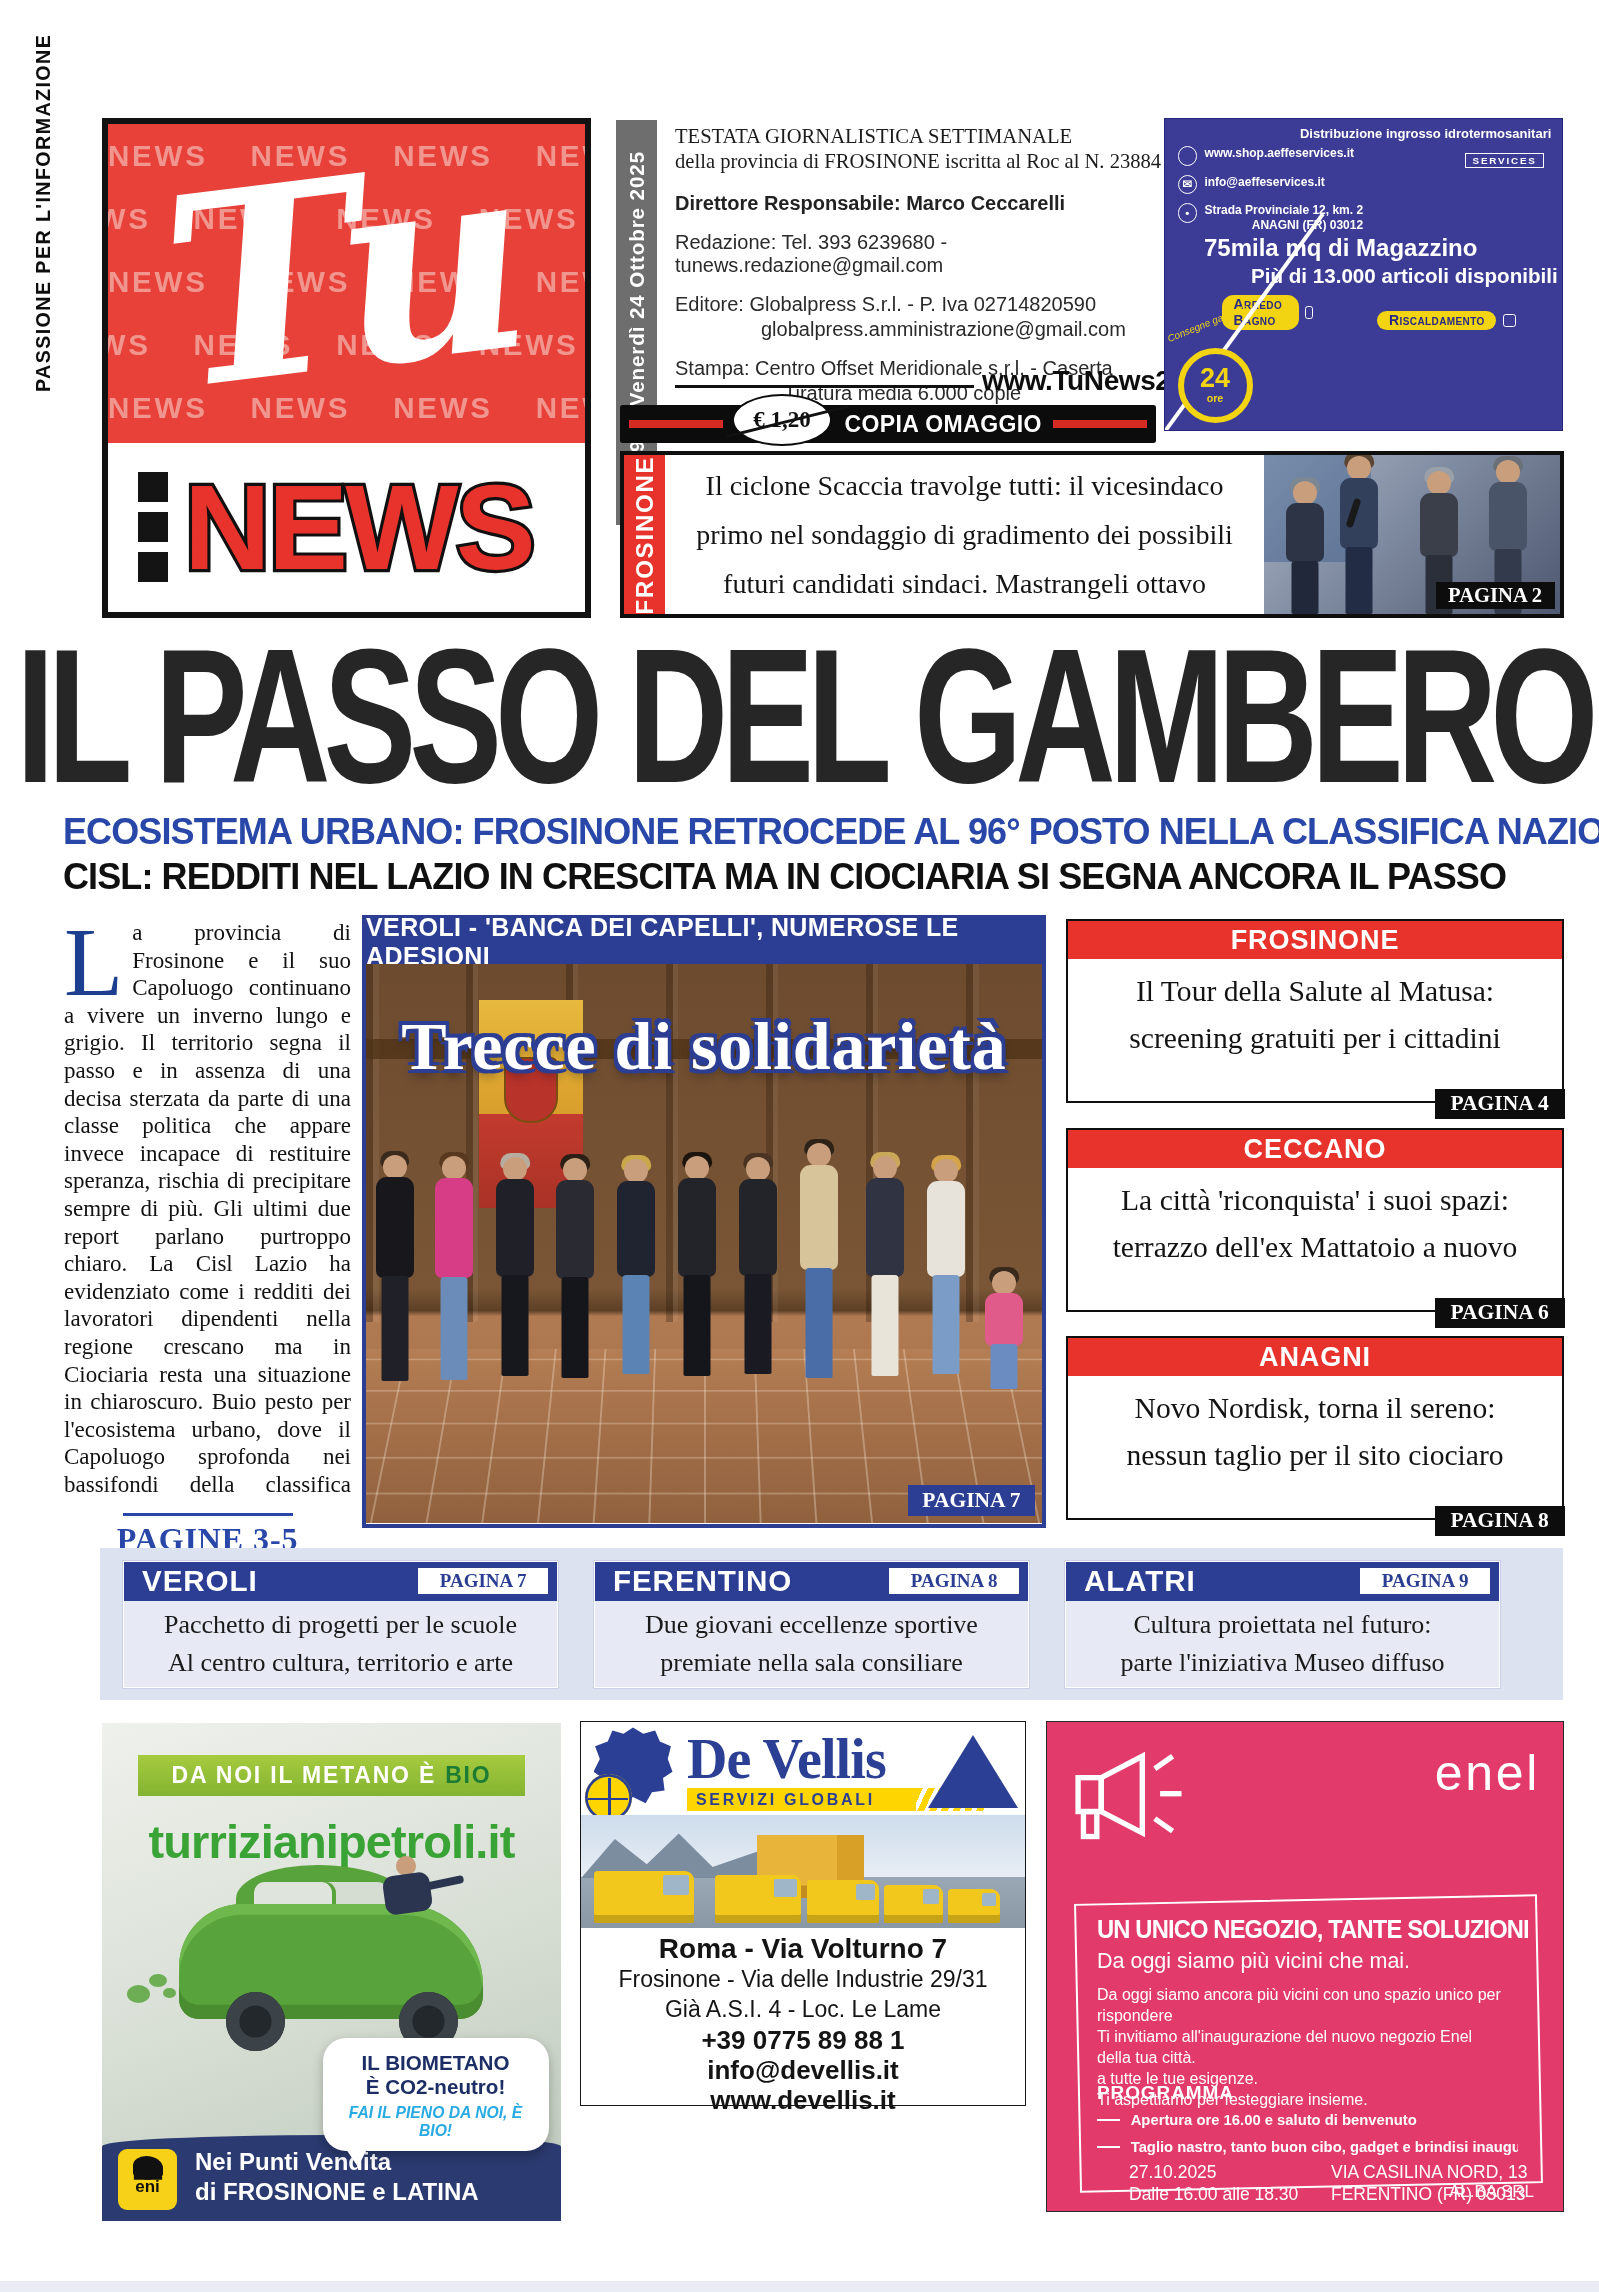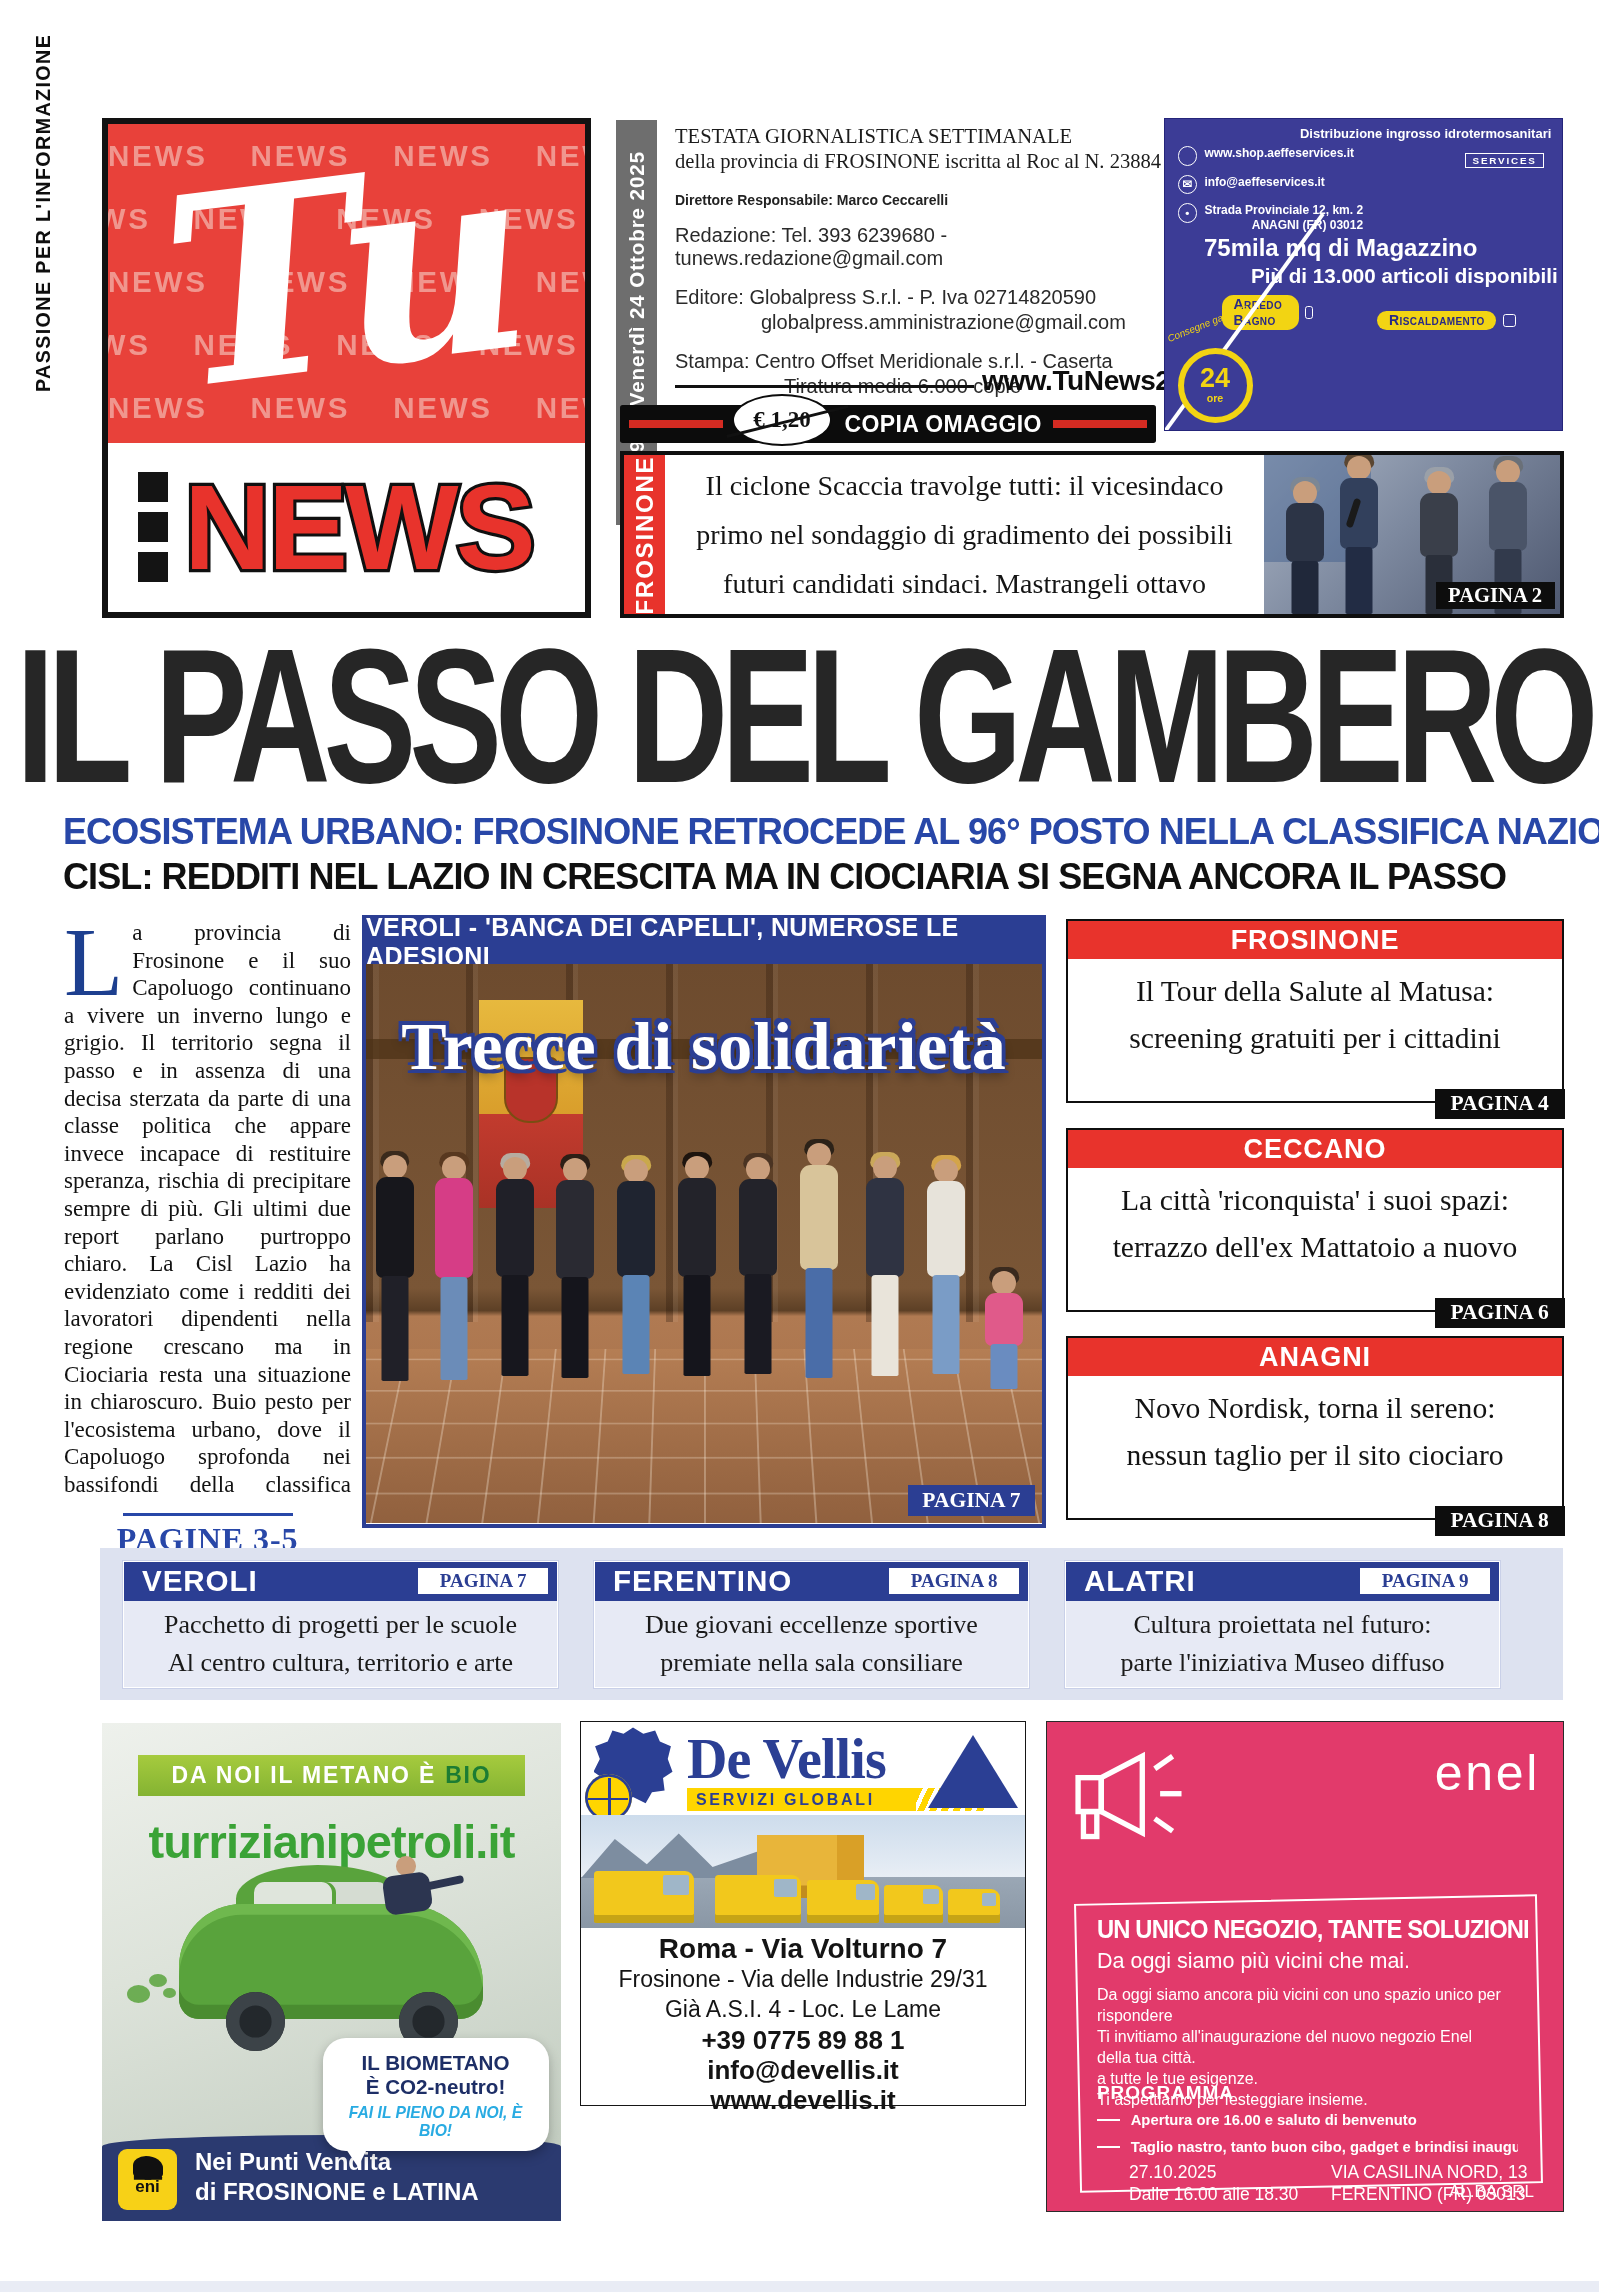--- a/index.html
+++ b/index.html
@@ -28,21 +28,21 @@
   .logo-word { font-size:120px; font-weight:900; letter-spacing:-2.7px; color:#e8332c;
     -webkit-text-stroke:6.3px #101010; paint-order:stroke fill; line-height:1; }
 
   .issue-bar { position:absolute; left:616px; top:120px; width:41px; height:405px;
     background:#6e6e6e; display:flex; align-items:center; justify-content:center; }
   .issue-bar span { writing-mode:vertical-rl; transform:rotate(180deg); color:#fff;
     font-weight:700; font-size:20.6px; letter-spacing:0.9px; white-space:nowrap; }
 
   .pub { position:absolute; left:675px; top:124px; width:487px; color:#1c1c1c; }
   .pub .serif { font-family:"Liberation Serif", serif; font-size:20.6px; line-height:25px; }
-  .pub .dir { font-weight:700; font-size:14px; margin-top:18px; color:#222; }
+  .pub .dir { font-weight:700; font-size:20px; margin-top:18px; color:#222; }
   .pub .row { font-size:20px; margin-top:16px; color:#2a2a2a; }
   .pub .ind  { font-size:20px; margin-top:1.8px; padding-left:86px; color:#2a2a2a; }
   .pub .ind2 { font-size:20px; margin-top:1.8px; padding-left:109px; color:#2a2a2a; }
   .web-rule { position:absolute; left:675px; top:385px; width:299px; height:2.7px; background:#111; }
   .website { position:absolute; left:982px; top:365px; font-size:28px; font-weight:900;
     letter-spacing:-0.4px; color:#0d0d0d; }
 
   .price-bar { position:absolute; left:620px; top:405px; width:536px; height:38px;
     background:#0c0c0c; border-radius:2.7px; display:flex; align-items:center; }
   .pb-line { height:8px; background:#d42b22; flex:0 0 94px; margin:0 9px; }

